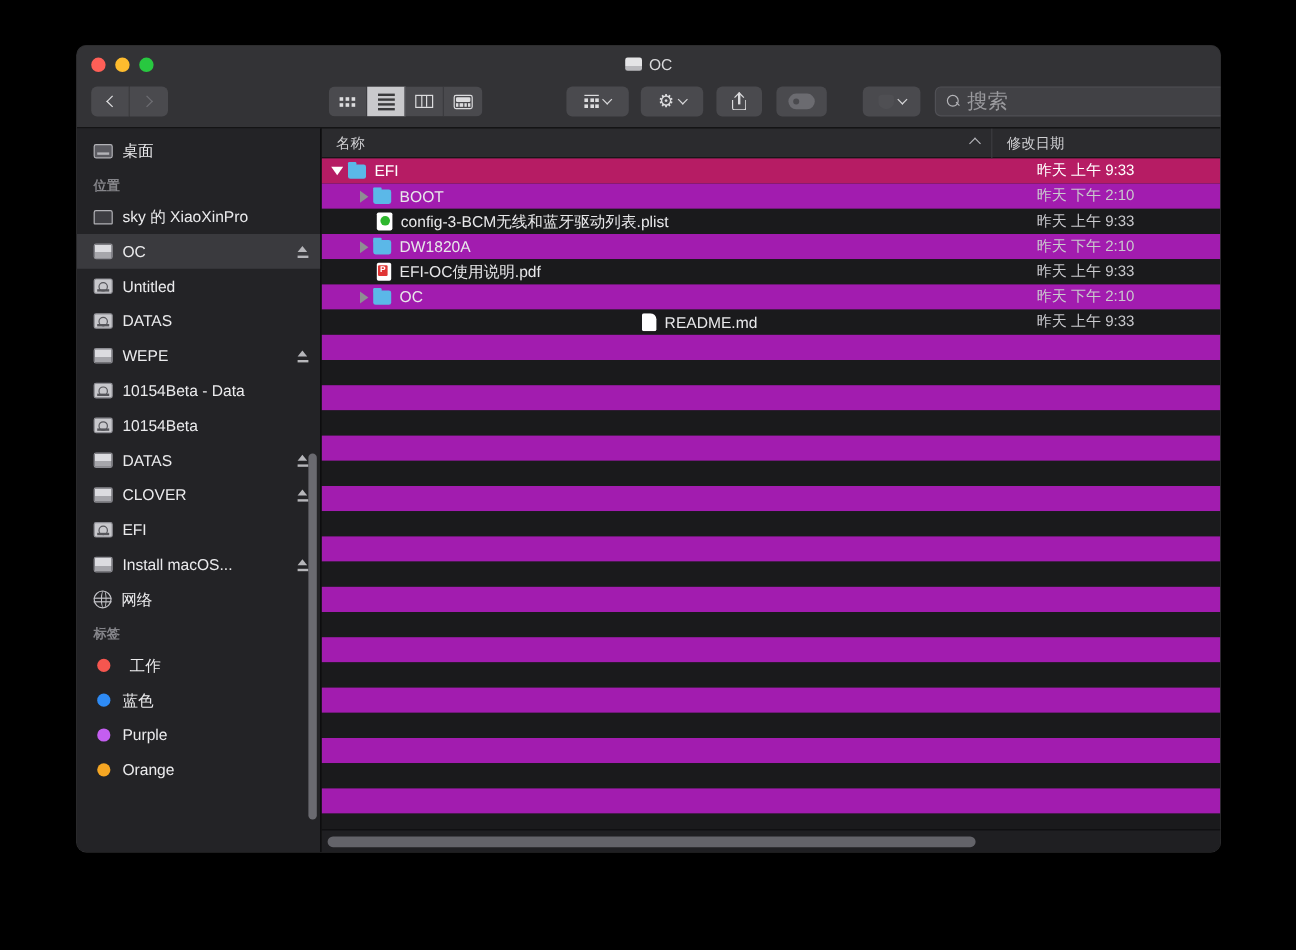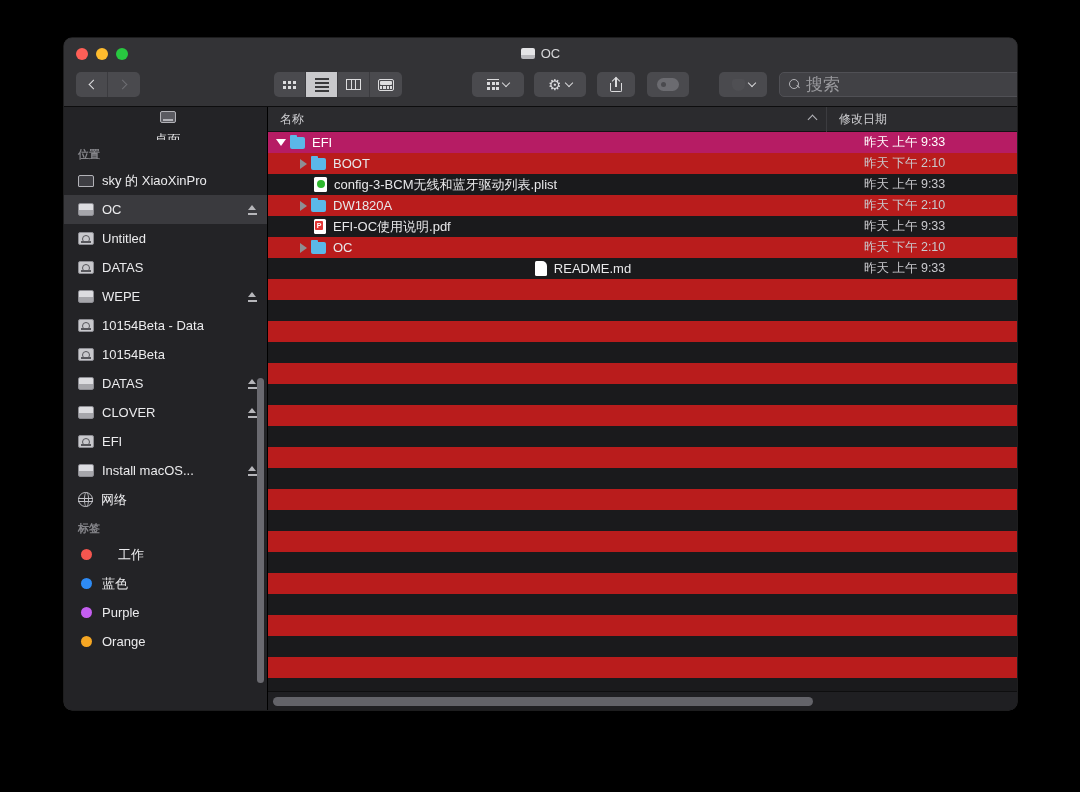--- a/index.html
+++ b/index.html
@@ -205,21 +205,21 @@
   .col-name { flex: 1; padding-left: 12px; display: flex; align-items: center; }
   .col-name .sortarrow { margin-left: auto; margin-right: 10px; width: 7px; height: 7px; border-style: solid; border-color: #b6b6bb; border-width: 1.4px 1.4px 0 0; transform: rotate(-45deg); }
   .col-date { width: 191px; flex: none; padding-left: 12px; border-left: 1px solid #3c3c40; height: 25px; display: flex; align-items: center; }
 
   .frow {
     display: flex; height: 21px; align-items: center;
     font-size: 13px; color: #e8e8ea;
     cursor: default;
   }
   .frow.odd  { background: #1a1a1c; }
-  .frow.even { background: #b91c1c; }
+  .frow.even { background: #a21caf; }
   .frow.selected { background: #b61c64; color: #fff; }
   .frow .name-cell { flex: 1; display: flex; align-items: center; overflow: hidden; white-space: nowrap; }
   .frow .date-cell { width: 165px; flex: none; padding-left: 12px; font-size: 12.5px; color: #c9c9cd; }
   .frow.selected .date-cell { color: #fff; }
 
   .twisty { width: 10px; height: 10px; flex: none; margin-right: 4px; }
   .twisty.closed { border-style: solid; border-width: 5px 0 5px 7px; border-color: transparent transparent transparent #8e8e93; width: 0; height: 0; }
   .twisty.open { border-style: solid; border-width: 7px 5px 0 5px; border-color: #fff transparent transparent transparent; width: 0; height: 0; }
   .twisty.none { }
 
@@ -361,21 +361,21 @@
         <span id="search-placeholder">搜索</span>
       </div>
 
     </div>
   </div>
 
   <div id="body">
 
     <div id="sidebar">
 
-      <div class="sb-row" style="margin-top:4px;flex-direction:column;">
+      <div class="sb-row" style="margin-top:4px;">
         <span class="ic ic-desktop"></span>
         <span class="sb-label">桌面</span>
       </div>
 
       <div class="sb-section-title">位置</div>
 
       <div class="sb-row">
         <span class="ic ic-laptop"></span>
         <span class="sb-label">sky 的 XiaoXinPro</span>
       </div>
@@ -426,21 +426,21 @@
       </div>
       <div class="sb-row">
         <span class="ic ic-network"></span>
         <span class="sb-label">网络</span>
       </div>
 
       <div class="sb-section-title">标签</div>
 
       <div class="sb-row">
         <span class="tag-dot" style="background:#f5564f;"></span>
-        <span class="sb-label" style="margin-left:18px;">工作</span>
+        <span class="sb-label" style="margin-left:8px;">工作</span>
       </div>
       <div class="sb-row">
         <span class="tag-dot" style="background:#2e8bf5;"></span>
         <span class="sb-label" style="margin-left:2px;font-family:Liberation Serif, serif;">蓝色</span>
       </div>
       <div class="sb-row">
         <span class="tag-dot" style="background:#c45ef0;"></span>
         <span class="sb-label" style="margin-left:2px;">Purple</span>
       </div>
       <div class="sb-row">

